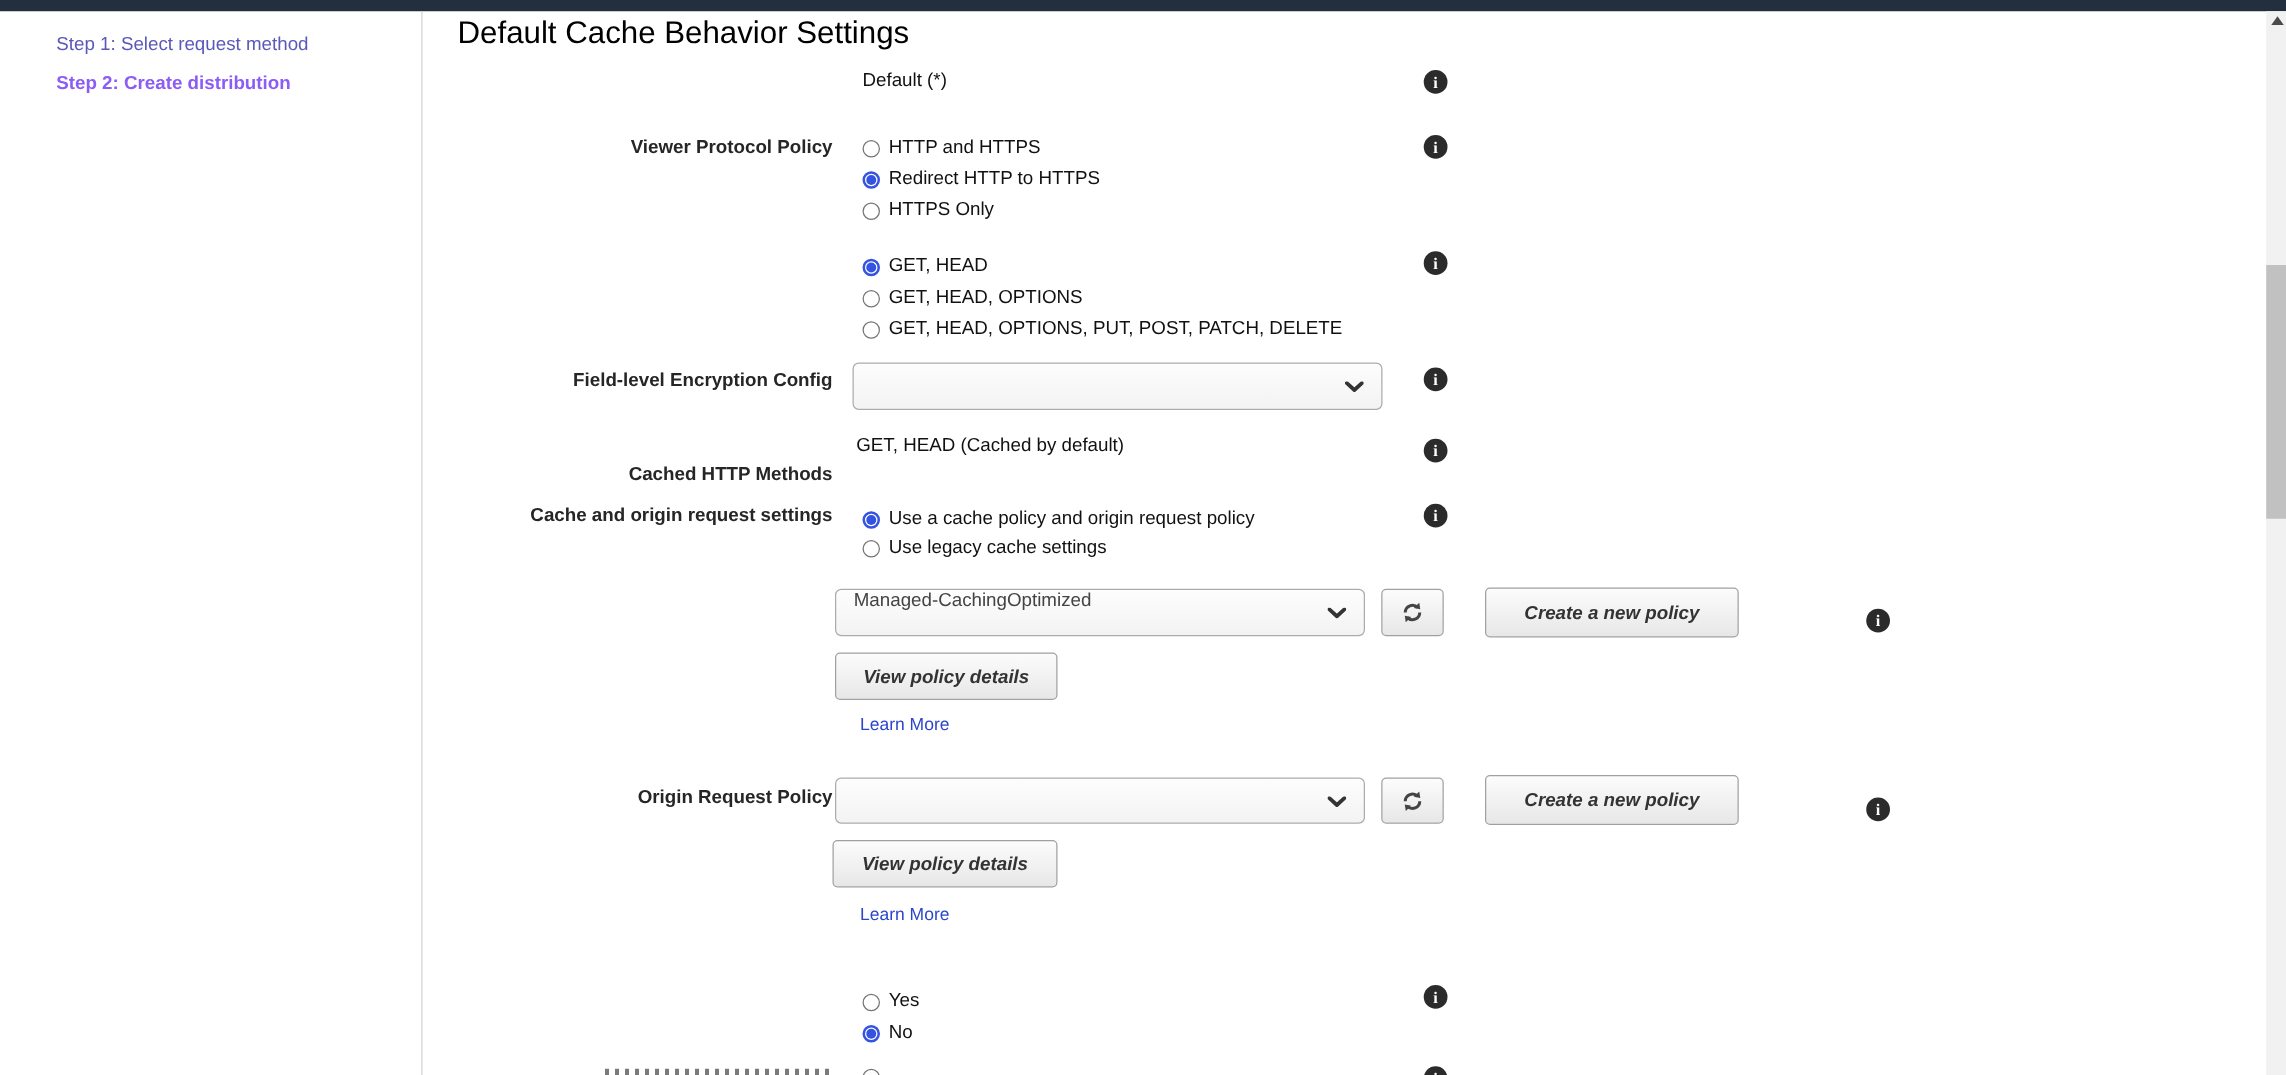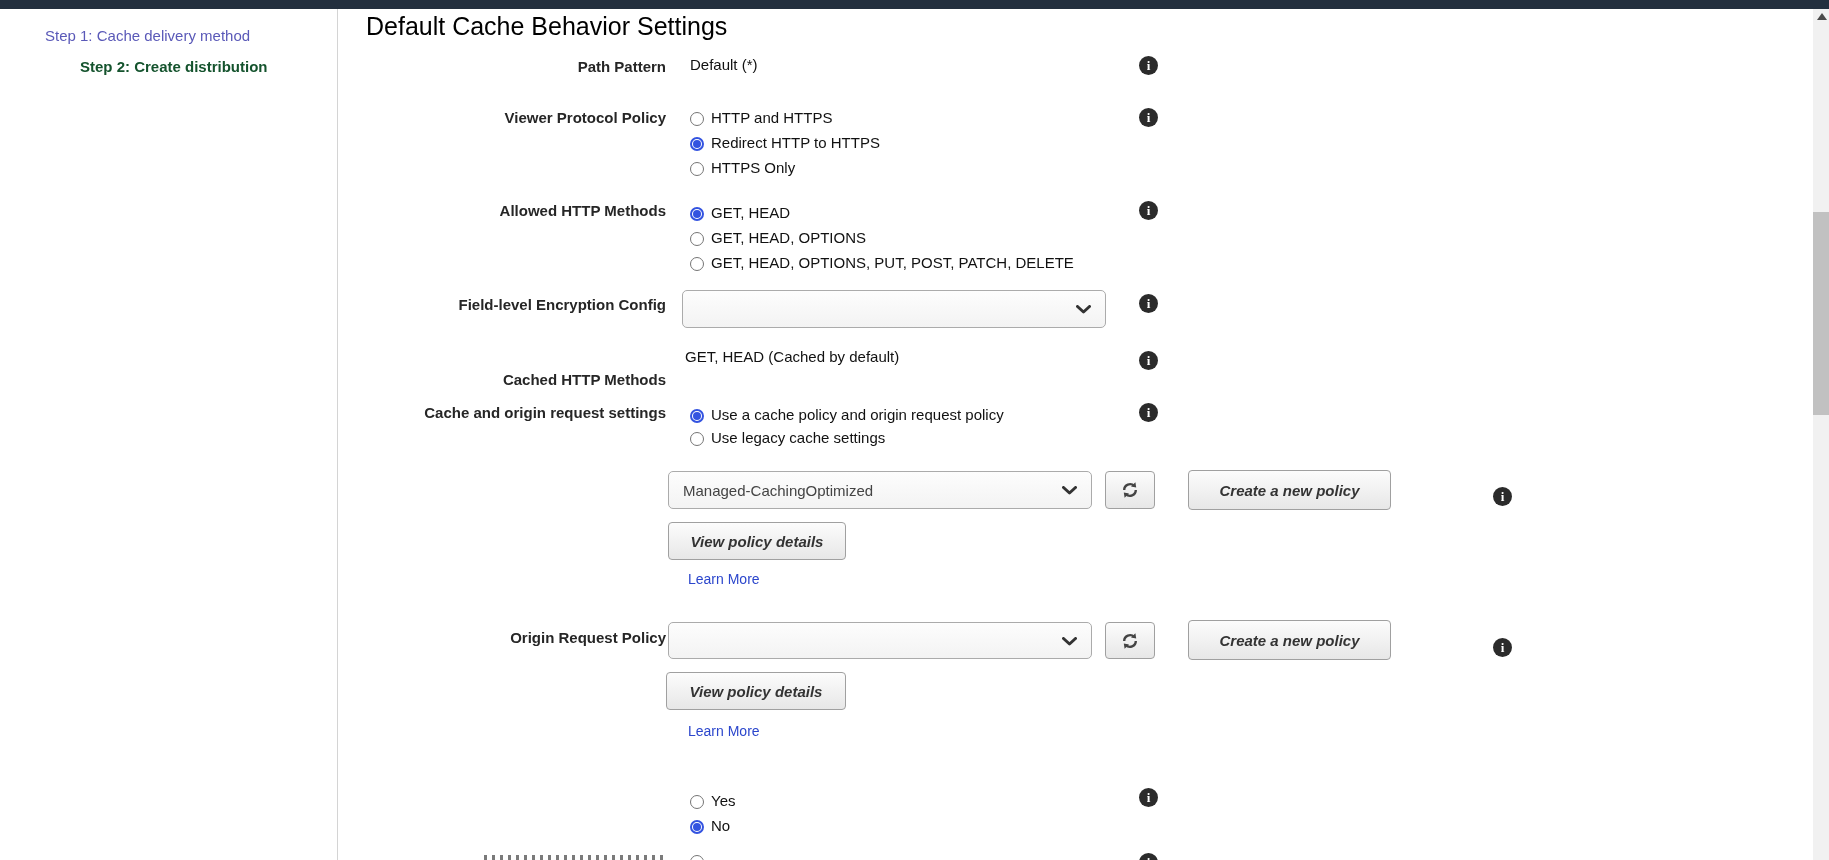--- a/index.html
+++ b/index.html
@@ -8,21 +8,21 @@
   #screen {
     position:relative; width:1829px; height:860px;
     background:#fff; overflow:hidden;
   }
   
   .topbar { position:absolute; left:0; top:0; width:1829px; height:9px; background:#232f3e; }
 
   
   .step-link { position:absolute; left:45px; font-size:15px; white-space:nowrap; cursor:pointer; }
   .step1 { top:27px; color:#5a59b8; }
-  .step2 { top:58px; color:#14532d; font-weight:700;margin-left:35px; }
+  .step2 { top:58px; color:#8b5cf6; font-weight:700; }
   .vdivider { position:absolute; left:337px; top:9px; width:1px; height:851px; background:#d4d4d4; }
 
   
   .page-title { position:absolute; left:366px; top:12px; font-size:25px; color:#000; white-space:nowrap; }
 
   .flabel {
     position:absolute; left:350px; width:316px; text-align:right;
     font-weight:700; font-size:15px; color:#262626; line-height:22px;
   }
   .fvalue { position:absolute; font-size:15px; color:#111; white-space:nowrap; }
@@ -31,21 +31,21 @@
                font-size:15px; color:#111; white-space:nowrap; cursor:pointer; }
   .radio { width:14px; height:14px; border:1px solid #757575; border-radius:50%; background:#fff; flex:none; position:relative; }
   .radio.sel { border:2px solid #3353e0; }
   .radio.sel::after { content:""; position:absolute; inset:1px; background:#3353e0; border-radius:50%; }
 
   .info { position:absolute; width:19px; height:19px; border-radius:50%; background:#2b2b2b;
           color:#fff; font:700 13px "Liberation Serif", serif; font-style:normal;
           display:flex; align-items:center; justify-content:center; cursor:pointer; }
 
   .sel-box { position:absolute; height:38px; background:linear-gradient(#fdfdfd,#f3f3f3);
-             border:1px solid #ababab; border-radius:5px; display:flex; align-items:center;
+             border:1px solid #ababab; border-radius:5px; display:flex; 
              padding:0 40px 0 14px; font-size:15px; color:#444; cursor:pointer; }
   .sel-box svg { position:absolute; right:14px; top:50%; margin-top:-4px; }
 
   .btn { position:absolute; background:linear-gradient(#fcfcfc,#e7e7e7); border:1px solid #a0a0a0;
          border-radius:4px; font-weight:700; font-size:15px; color:#333;
          display:flex; align-items:center; justify-content:center; cursor:pointer; white-space:nowrap;font-style:italic; }
 
   .link { position:absolute; font-size:14px; color:#2b46cc; cursor:pointer; white-space:nowrap; }
 
   
@@ -58,46 +58,44 @@
   .frag-text { position:absolute; left:484px; top:855px; width:182px; height:5px; opacity:.65;
                background:repeating-linear-gradient(90deg,#333 0 3px,transparent 3px 8px); }
 </style>
 </head>
 <body>
 
 <div id="screen">
 
   <div class="topbar"></div>
 
-  <div class="step-link step1">Step 1: Cache delivery method</div>
+  <div class="step-link step1">Step 1: Select request method</div>
   <div class="step-link step2">Step 2: Create distribution</div>
   <div class="vdivider"></div>
 
   <div class="page-title">Default Cache Behavior Settings</div>
 
-  <div class="flabel" style="top:56px">Path Pattern</div>
   <div class="fvalue" style="left:690px; top:56px">Default (*)</div>
   <div class="info" style="left:1139px; top:56px">i</div>
 
   <div class="flabel" style="top:107px">Viewer Protocol Policy</div>
   <div class="radio-row" style="top:104px">
     <span class="radio"></span>
     <span>HTTP and HTTPS</span>
   </div>
   <div class="radio-row" style="top:129px">
     <span class="radio sel"></span>
     <span>Redirect HTTP to HTTPS</span>
   </div>
   <div class="radio-row" style="top:154px">
     <span class="radio"></span>
     <span>HTTPS Only</span>
   </div>
   <div class="info" style="left:1139px; top:108px">i</div>
 
-  <div class="flabel" style="top:200px">Allowed HTTP Methods</div>
   <div class="radio-row" style="top:199px">
     <span class="radio sel"></span>
     <span>GET, HEAD</span>
   </div>
   <div class="radio-row" style="top:224px">
     <span class="radio"></span>
     <span>GET, HEAD, OPTIONS</span>
   </div>
   <div class="radio-row" style="top:249px">
     <span class="radio"></span>

